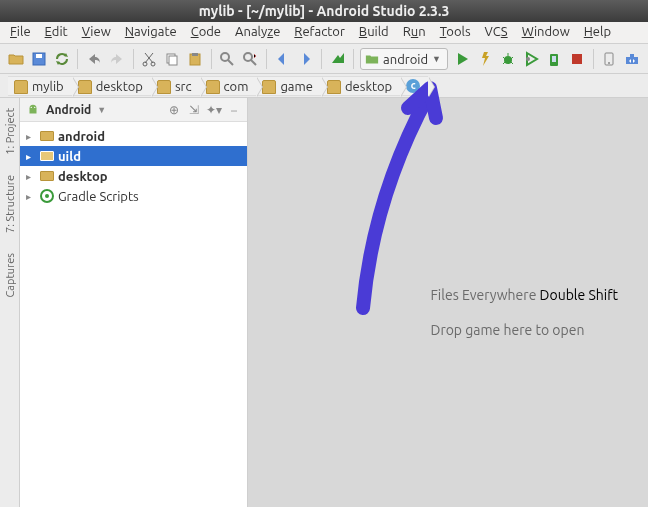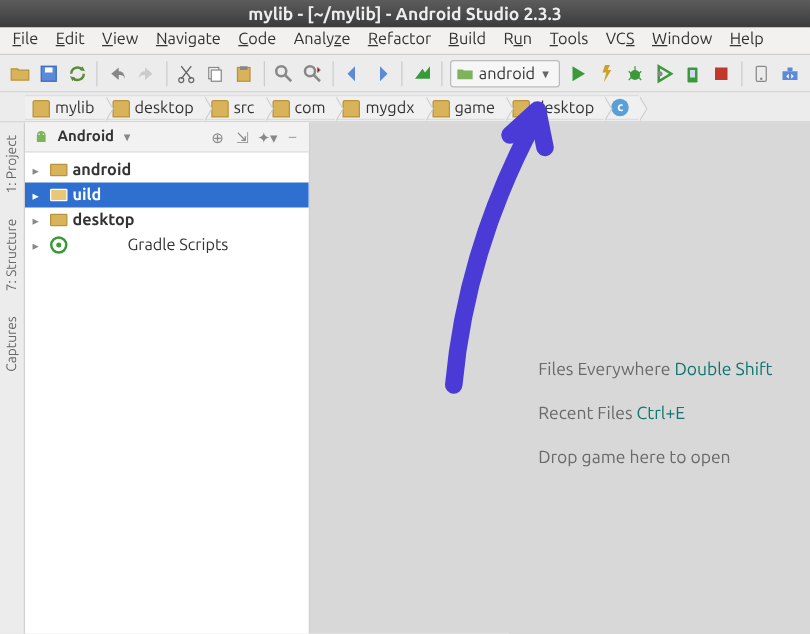--- a/index.html
+++ b/index.html
@@ -12,21 +12,21 @@
   .menu-item u { text-decoration: underline; }
   
   .toolbar { height: 30px; background: #ececec; display: flex; align-items: center; padding: 0 6px; gap: 4px; border-bottom: 1px solid #cfcfcf; }
   .tbtn { width: 22px; height: 22px; display: flex; align-items: center; justify-content: center; color: #555; cursor: pointer; }
   .tbtn svg { width: 16px; height: 16px; }
   .tsep { width: 1px; height: 20px; background: #ccc; margin: 0 2px; }
   .run-combo { height: 22px; border: 1px solid #bbb; border-radius: 3px; background: #f6f6f6; display: flex; align-items: center; padding: 0 6px 0 4px; gap: 4px; cursor: pointer; }
   .run-combo .icon-folder { color: #5e9a3c; }
   .run-combo .caret { font-size: 9px; color: #666; }
   
-  .breadcrumb { height: 24px; background: #ececec; display: flex; align-items: center; padding-left: 20px; border-bottom: 1px solid #cfcfcf; }
+  .breadcrumb { height: 24px; background: #ececec; display: flex; align-items: center; padding-left: 8px; border-bottom: 1px solid #cfcfcf; }
   .crumb { display: flex; align-items: center; height: 20px; padding: 0 8px 0 6px; gap: 4px; position: relative; background: #f0f0f0; border-top:1px solid #ddd; border-bottom:1px solid #ddd; }
   .crumb::after { content:""; position:absolute; right:-6px; top:0; width:0;height:0; border-top:10px solid transparent; border-bottom:10px solid transparent; border-left:6px solid #f0f0f0; z-index:2;}
   .crumb::before { content:""; position:absolute; right:-7px; top:0; width:0;height:0; border-top:10px solid transparent; border-bottom:10px solid transparent; border-left:6px solid #ccc; z-index:1;}
   .crumb .ic { width:14px; height:14px; display:inline-block; }
   .ic-folder { background:#d8b35a; border:1px solid #b8933a; border-radius:2px 2px 0 0; width:12px; height:9px; margin-top:2px;}
   .ic-c { width:14px;height:14px;border-radius:50%;background:#5aa0d8;color:#fff;font-size:10px;font-weight:bold;display:flex;align-items:center;justify-content:center;}
   
   .main { display: flex; height: calc(507px - 22px - 22px - 30px - 24px); }
   
   .side-tabs-left { width: 20px; background: #ececec; border-right: 1px solid #cfcfcf; display: flex; flex-direction: column; align-items: center; padding-top: 4px; gap: 8px; }
@@ -42,25 +42,25 @@
   .tree { flex:1; padding:4px 0; overflow:auto;}
   .tree-row { display:flex; align-items:center; height:20px; padding-left:6px; gap:4px; cursor:pointer;}
   .tree-row.selected { background:#2f6fcf; color:#fff; }
   .tree-row .arrow { width:10px; font-size:10px; color:#888; }
   .tree-row.selected .arrow { color:#fff; }
   .tree-row .ic-mod { width:14px;height:10px;background:#d8b35a;border:1px solid #b8933a;border-radius:1px;}
   .tree-row.selected .ic-mod { background:#e8c878; border-color:#fff; }
   .tree-row .ic-gradle { width:14px;height:14px;border-radius:50%;border:2px solid #3a9a3a; position:relative;}
   .tree-row .ic-gradle::after{content:"";position:absolute;left:3px;top:3px;width:4px;height:4px;background:#3a9a3a;border-radius:50%;}
   .tree-row .lbl { font-weight:bold; }
-  .tree-row .lbl.normal { font-weight:normal;margin-left:44px; }
+  .tree-row .lbl.normal { font-weight:normal; }
   
   .editor-area { flex:1; background:#d8d8d8; position:relative; display:flex; align-items:center; justify-content:center;}
   .tips { position:absolute; right:30px; top:180px; text-align:left; color:#6a6a6a; font-size:14px; line-height:2.5;}
-  .tips .sc { color:#0f766e; }
+  .tips .sc { color:#000000; }
   
   .arrow-annotation { position:absolute; left:85px; top:-20px; width:120px; height:240px; pointer-events:none;}
 </style>
 </head>
 <body>
 
 <div class="title-bar">mylib - [~/mylib] - Android Studio 2.3.3</div>
 
 <div class="menu-bar">
   <div class="menu-item"><u>F</u>ile</div>
@@ -224,24 +224,20 @@
       <span class="ic ic-folder"></span>
       <span>desktop</span>
     </div>
   <div class="crumb">
       <span class="ic ic-folder"></span>
       <span>src</span>
     </div>
   <div class="crumb">
       <span class="ic ic-folder"></span>
       <span>com</span>
-    </div>
-  <div class="crumb">
-      <span class="ic ic-folder"></span>
-      <span>mygdx</span>
     </div>
   <div class="crumb">
       <span class="ic ic-folder"></span>
       <span>game</span>
     </div>
   <div class="crumb">
       <span class="ic ic-folder"></span>
       <span>desktop</span>
     </div>
   <div class="crumb">
@@ -302,17 +298,16 @@
     </div>
   </div>
 
   <div class="editor-area">
     <svg class="arrow-annotation" viewBox="0 0 120 240">
       <path d="M30 230 Q 40 120 95 18" stroke="#4a3bd6" stroke-width="14" fill="none" stroke-linecap="round"></path>
       <path d="M75 30 L97 10 L103 40" stroke="#4a3bd6" stroke-width="14" fill="none" stroke-linecap="round" stroke-linejoin="round"></path>
     </svg>
     <div class="tips">
       <div><span>Files Everywhere </span><span class="sc">Double Shift</span></div>
-      <div><span>Recent Files </span><span class="sc">Ctrl+E</span></div>
       <div><span>Drop game here to open</span></div>
     </div>
   </div>
 </div>
 
 </body></html>

